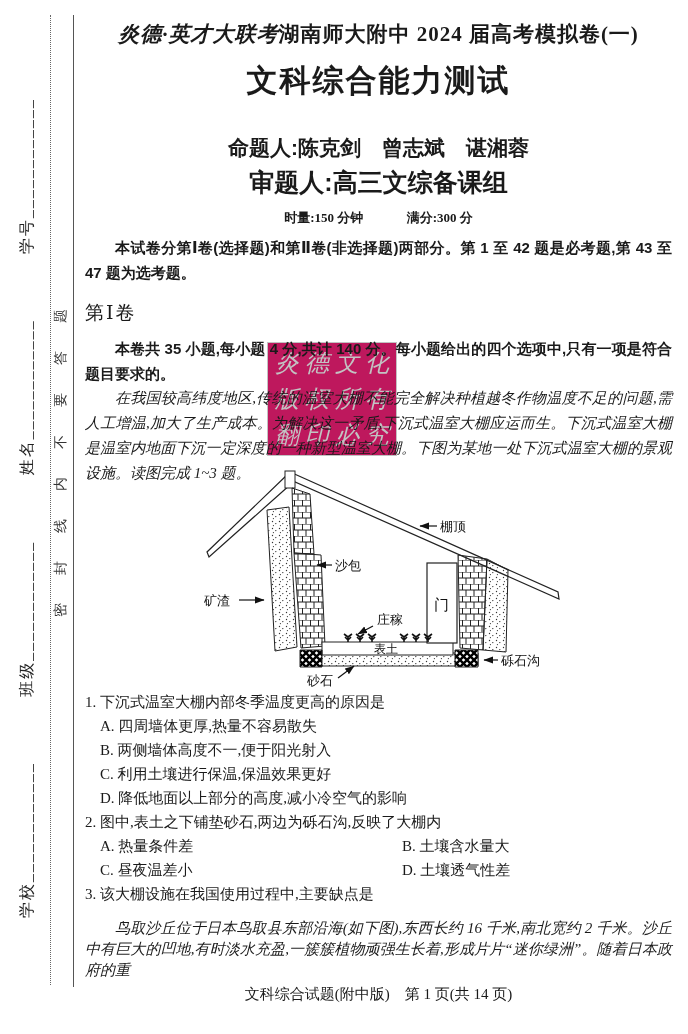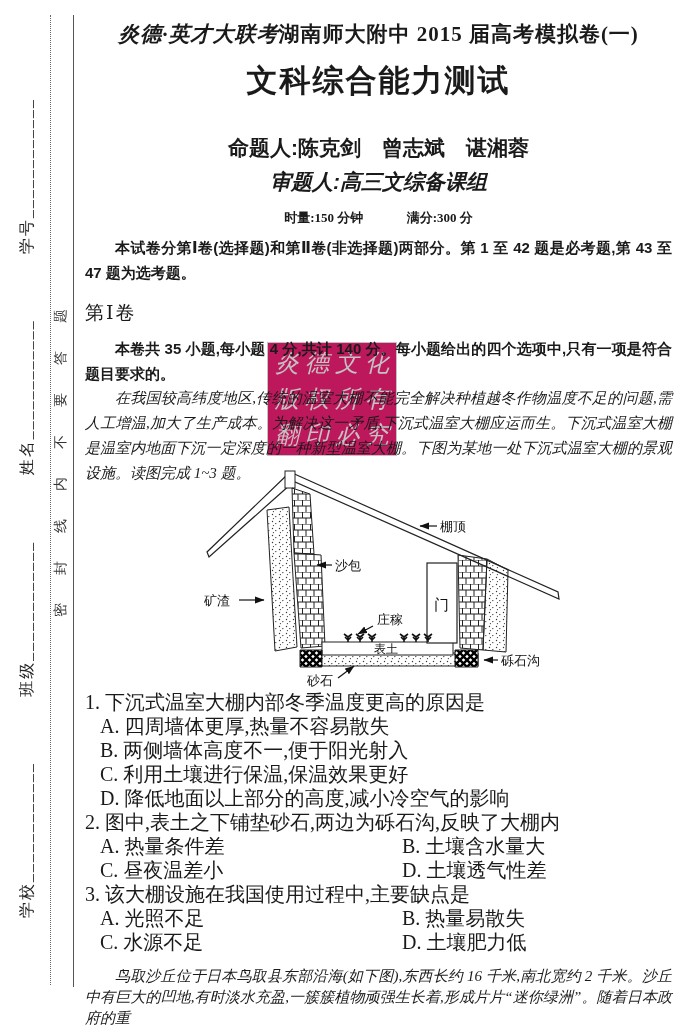--- a/index.html
+++ b/index.html
@@ -32,32 +32,32 @@
     color:#c3c3c3;letter-spacing:6px;text-indent:6px;font-style:italic;
   }
   
   .content{position:absolute;left:85px;top:0;width:587px;z-index:1;}
   .exam-header{margin-top:20px;font-size:21px;line-height:28px;font-weight:bold;text-align:center;letter-spacing:1px;}
   .exam-header .series{font-style:italic;}
   .main-title{margin-top:14px;font-size:31px;line-height:38px;font-weight:bold;text-align:center;
     font-family:"Liberation Sans","DejaVu Sans",sans-serif;letter-spacing:2px;}
   .setters{margin-top:34px;font-size:21px;line-height:28px;font-weight:bold;text-align:center;
     font-family:"Liberation Sans","DejaVu Sans",sans-serif;}
-  .reviewers{margin-top:6px;font-size:21px;line-height:28px;font-weight:bold;text-align:center;
-    font-family:"Liberation Sans","DejaVu Sans",sans-serif;font-style:italic;}
+  .reviewers{margin-top:6px;font-size:25px;line-height:28px;font-weight:bold;text-align:center;
+    font-family:"Liberation Sans","DejaVu Sans",sans-serif;}
   .duration-line{margin-top:14px;font-size:13px;line-height:16px;text-align:center;}
   .duration-line span{margin:0 20px;font-weight:bold;}
   .intro{margin-top:9px;font-size:15px;line-height:25px;font-weight:bold;text-indent:2em;text-align:justify;
     font-family:"Liberation Sans","DejaVu Sans",sans-serif;}
   .section-title{margin-top:14px;font-size:19px;line-height:27px;font-weight:normal;text-align:left;letter-spacing:2px;}
   .instructions{margin-top:10px;font-size:15px;line-height:25px;font-weight:bold;text-indent:2em;text-align:justify;
     font-family:"Liberation Sans","DejaVu Sans",sans-serif;}
   .passage{font-size:15px;line-height:25px;text-indent:2em;text-align:justify;font-style:italic;}
   .diagram-wrap{margin-top:-22px;margin-left:95px;width:480px;height:226px;position:relative;}
-  .question{font-size:20px;line-height:24px;}
+  .question{font-size:15px;line-height:24px;}
   .question .stem{}
   .opt-list{padding-left:15px;}
   .opt-list div{line-height:24px;}
   .opt-grid{padding-left:15px;display:grid;grid-template-columns:302px auto;}
   .opt-grid span{line-height:24px;}
   .passage2{margin-top:12px;font-size:15px;line-height:21px;text-indent:2em;text-align:justify;font-style:italic;}
   .page-footer{margin-top:4px;font-size:15px;line-height:18px;text-align:center;}
   svg text{font-family:"Liberation Serif","DejaVu Serif",serif;fill:#111;}
 </style>
 </head>
@@ -75,21 +75,21 @@
 
 <div class="watermark">
   <p>炎德文化</p>
   <p>版权所有</p>
   <p>翻印必究</p>
 </div>
 
 <div class="content">
 
   <div class="exam-header">
-    <span class="series">炎德·英才大联考</span><span>湖南师大附中 2015 届高考模拟卷(一)</span>
+    <span class="series">炎德·英才大联考</span><span>湖南师大附中 2024 届高考模拟卷(一)</span>
   </div>
 
   <div class="main-title">文科综合能力测试</div>
   <div class="setters">命题人:陈克剑　曾志斌　谌湘蓉</div>
   <div class="reviewers">审题人:高三文综备课组</div>
 
   <div class="duration-line">
     <span>时量:150 分钟</span>
     <span>满分:300 分</span>
   </div>
@@ -181,24 +181,18 @@
     <div class="opt-grid">
       <span>A. 热量条件差</span>
       <span>B. 土壤含水量大</span>
       <span>C. 昼夜温差小</span>
       <span>D. 土壤透气性差</span>
     </div>
   </div>
 
   <div class="question">
     <div class="stem">3. 该大棚设施在我国使用过程中,主要缺点是</div>
-    <div class="opt-grid">
-      <span>A. 光照不足</span>
-      <span>B. 热量易散失</span>
-      <span>C. 水源不足</span>
-      <span>D. 土壤肥力低</span>
-    </div>
   </div>
 
   <div class="passage2">鸟取沙丘位于日本鸟取县东部沿海(如下图),东西长约 16 千米,南北宽约 2 千米。沙丘中有巨大的凹地,有时淡水充盈,一簇簇植物顽强生长着,形成片片“迷你绿洲”。随着日本政府的重</div>
 
   <div class="page-footer">文科综合试题(附中版)　第 1 页(共 14 页)</div>
 </div>
 
 </body></html>

